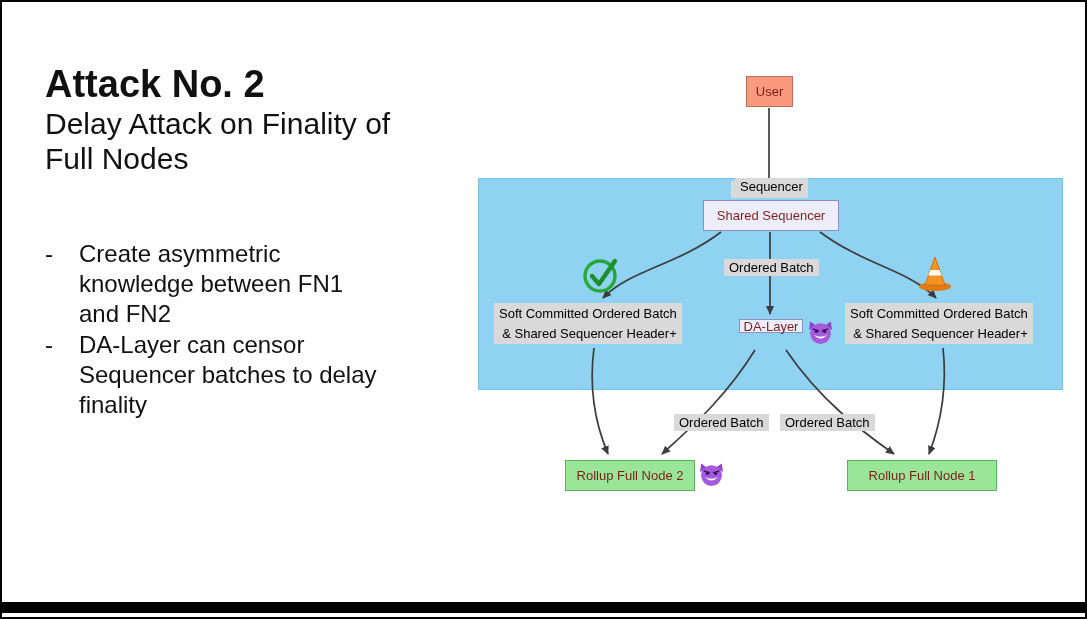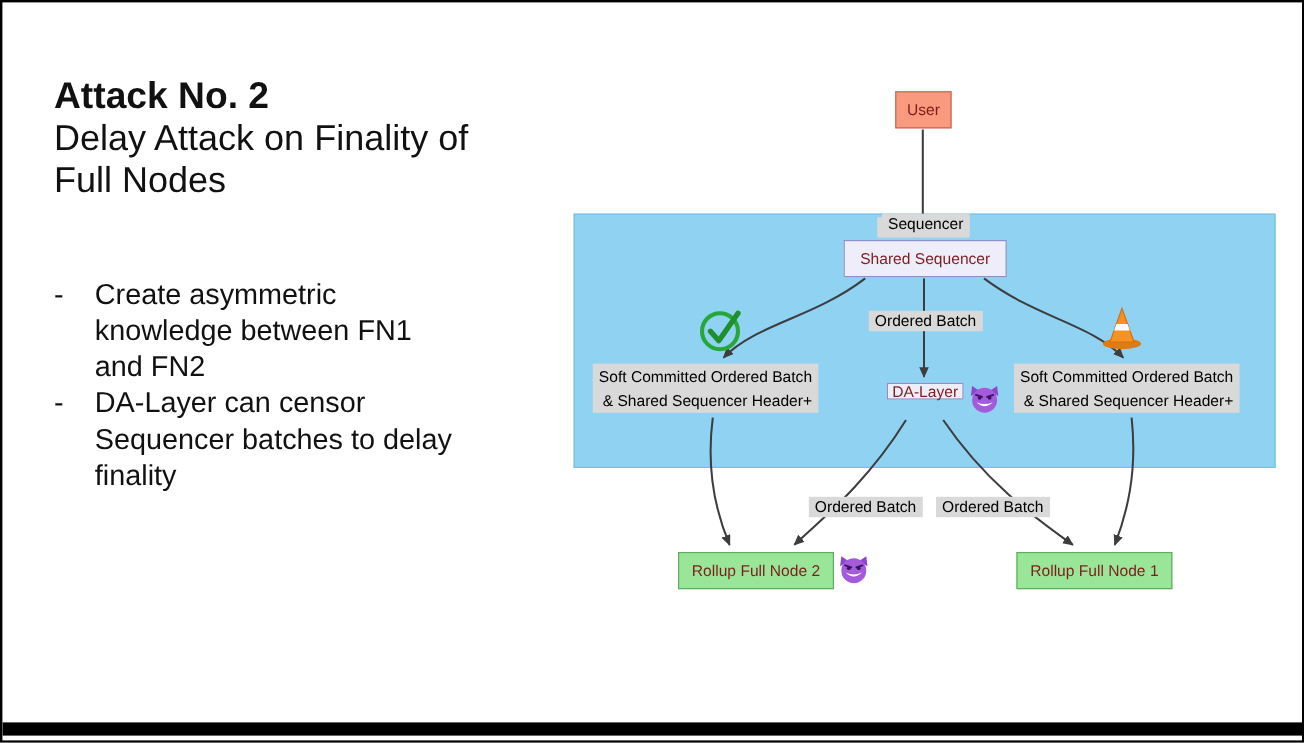--- a/index.html
+++ b/index.html
@@ -2,42 +2,42 @@
 <html style="--user-fill: #F9997E; --user-border: #C26B5A; --container-fill: #8FD2F2; --container-border: #79C0E4; --box-fill: #EEEEFB; --box-border: #8E8EC8; --label-bg: #D9D9D9; --green-fill: #99E699; --green-border: #5FAE5F; --arrow: #3D3D3D; --check-green: #27A737; --check-stroke: #1E8F2C; --cone-orange: #F59322; --devil-purple: #A45BDB;"><head>
 <meta charset="utf-8">
 <style>
   * { margin:0; padding:0; box-sizing:border-box; }
   html,body { width:1087px; height:619px; background:#fff; font-family:"Liberation Sans", sans-serif; }
   .page { position:relative; width:1087px; height:619px; background:#fff; border:2px solid #000; overflow:hidden; }
   .bottom-bar { position:absolute; left:0; right:0; top:600px; height:11px; background:#000; }
 
   
   .left-text { position:absolute; left:43px; top:60px; width:410px; color:#111; }
-  .title { font-size:31px; font-weight:bold; line-height:1.16; }
+  .title { font-size:38px; font-weight:bold; line-height:1.16; }
   .subtitle { font-size:30px; font-weight:normal; line-height:1.18; width:372px; }
   .bullets { list-style:none; margin-top:62px; }
   .bullets li { display:flex; font-size:24px; line-height:1.26; color:#111; }
   .bullets .dash { width:34px; flex:none; }
   .bullets .btext { width:305px; }
 
   
   .diagram { position:absolute; inset:0; }
   .container-box { position:absolute; left:476px; top:176px; width:585px; height:212px;
                    background:var(--container-fill); border:1px solid var(--container-border); }
   .arrows { position:absolute; left:0; top:0; width:1087px; height:619px; pointer-events:none; }
   .edge { fill:none; stroke:var(--arrow); stroke-width:1.7px; }
   .arrowhead { fill:var(--arrow); }
 
   .node { position:absolute; display:flex; align-items:center; justify-content:center;
           font-size:13px; color:#7f1d1d; text-align:center; }
   .user       { left:744px; top:74px;  width:47px;  height:31px; background:var(--user-fill);  border:1px solid var(--user-border); }
   .shared-seq { left:701px; top:198px; width:136px; height:31px; background:var(--box-fill);   border:1px solid var(--box-border); }
   .da-layer   { left:737px; top:317px; width:64px;  height:14px; background:var(--box-fill);   border:1px solid var(--box-border); }
   .fn2        { left:563px; top:458px; width:130px; height:31px; background:var(--green-fill); border:1px solid var(--green-border); }
-  .fn1        { left:845px; top:458px; width:130px; height:31px; background:var(--green-fill); border:1px solid var(--green-border); }
+  .fn1        { left:845px; top:458px; width:150px; height:31px; background:var(--green-fill); border:1px solid var(--green-border); }
 
   .lbl { position:absolute; background:var(--label-bg); font-size:13px; color:#000;
          padding:1px 5px; white-space:nowrap; }
   .lbl-2line { text-align:right; line-height:1.5; }
   .lbl-transaction   { left:729px; top:131px;margin-top:48px; }
   .lbl-sequencer     { left:733px; top:176px; }
   .lbl-ordered-top   { left:722px; top:257px; }
   .lbl-left-batch    { left:492px; top:301px; }
   .lbl-right-batch   { left:843px; top:301px; }
   .lbl-ordered-left  { left:672px; top:412px; }

